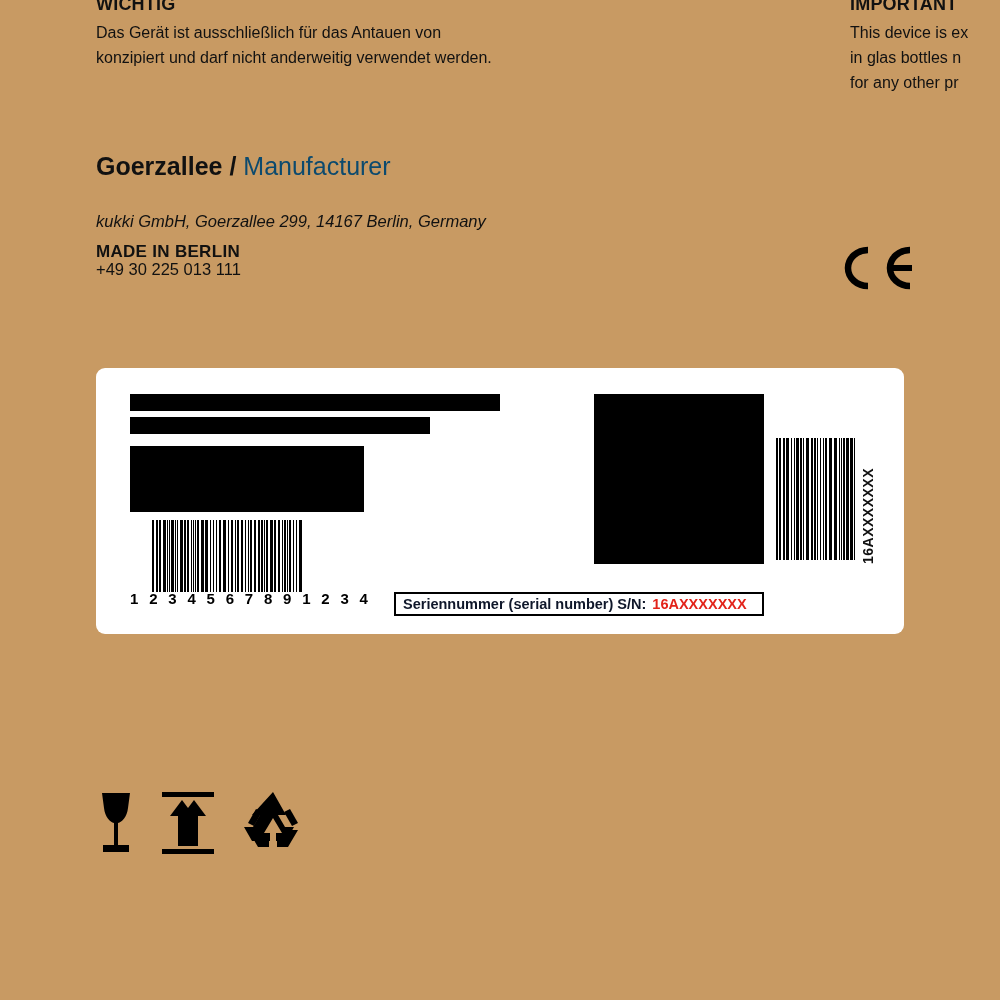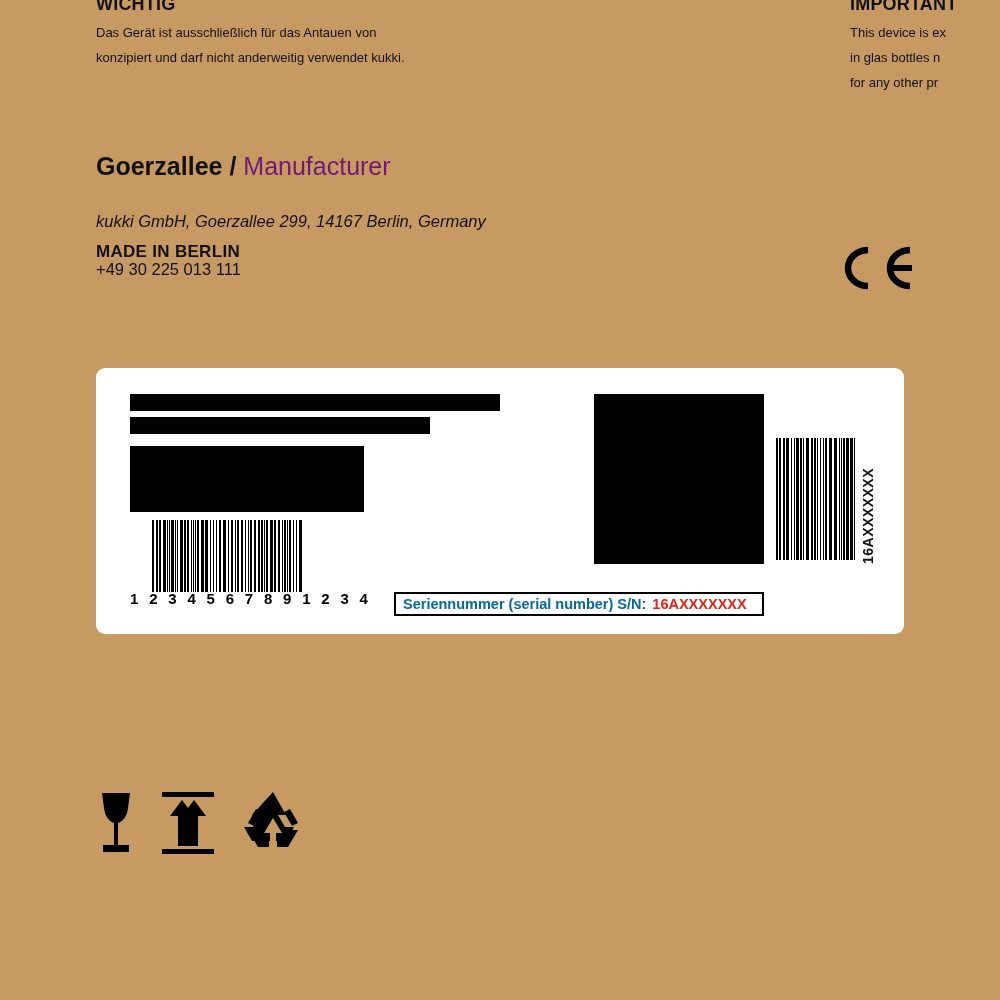--- a/index.html
+++ b/index.html
@@ -29,42 +29,42 @@
     top: -6px;
     width: 400px;
   }
   .warn-title {
     font-weight: bold;
     font-size: 18px;
     letter-spacing: 0.2px;
     margin: 0 0 5px 0;
   }
   .warn-body {
-    font-size: 13px;
+    font-size: 16px;
     line-height: 25px;
     margin: 0;
   }
   .warn-body div {
     white-space: nowrap;
   }
 
   
   .manu-heading {
     position: absolute;
     left: 96px;
     top: 152px;
     font-size: 25px;
     white-space: nowrap;
   }
   .manu-heading .strong {
     font-weight: bold;
   }
   .manu-heading .light {
     font-weight: normal;
-    color: #701a75;
+    color: #0c4a6e;
   }
 
   .manu-addr {
     position: absolute;
     left: 96px;
     top: 212px;
     font-size: 16.5px;
     white-space: nowrap;
     font-style: italic;
   }
@@ -197,21 +197,21 @@
     height: 24px;
     border: 2px solid #000;
     display: flex;
     align-items: center;
     padding-left: 7px;
     box-sizing: border-box;
     font-size: 14.5px;
     font-weight: bold;
     background: #fff;
   }
-  .serial-box .sn-label { color: #0369a1; }
+  .serial-box .sn-label { color: #0f172a; }
   .serial-box .sn-value { color: #e2231a; margin-left: 6px; }
 
   
   .pictos {
     position: absolute;
     left: 94px;
     top: 790px;
     width: 240px;
     height: 70px;
   }
@@ -220,21 +220,21 @@
   .picto-up { left: 66px; }
   .picto-recycle { left: 148px; }
 </style>
 </head>
 <body>
 
 <div class="warn-de">
   <p class="warn-title">WICHTIG</p>
   <div class="warn-body">
     <div>Das Gerät ist ausschließlich für das Antauen von</div>
-    <div>konzipiert und darf nicht anderweitig verwendet kukki.</div>
+    <div>konzipiert und darf nicht anderweitig verwendet werden.</div>
   </div>
 </div>
 
 <div class="warn-en">
   <p class="warn-title">IMPORTANT</p>
   <div class="warn-body">
     <div>This device is ex</div>
     <div>in glas bottles n</div>
     <div>for any other pr</div>
   </div>

